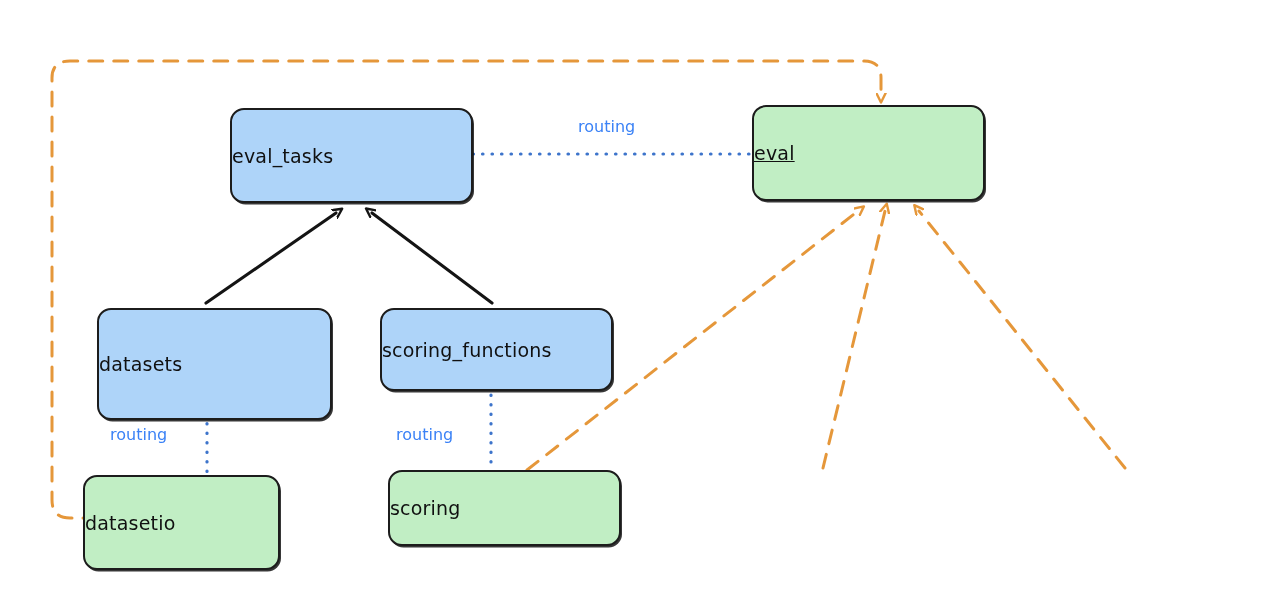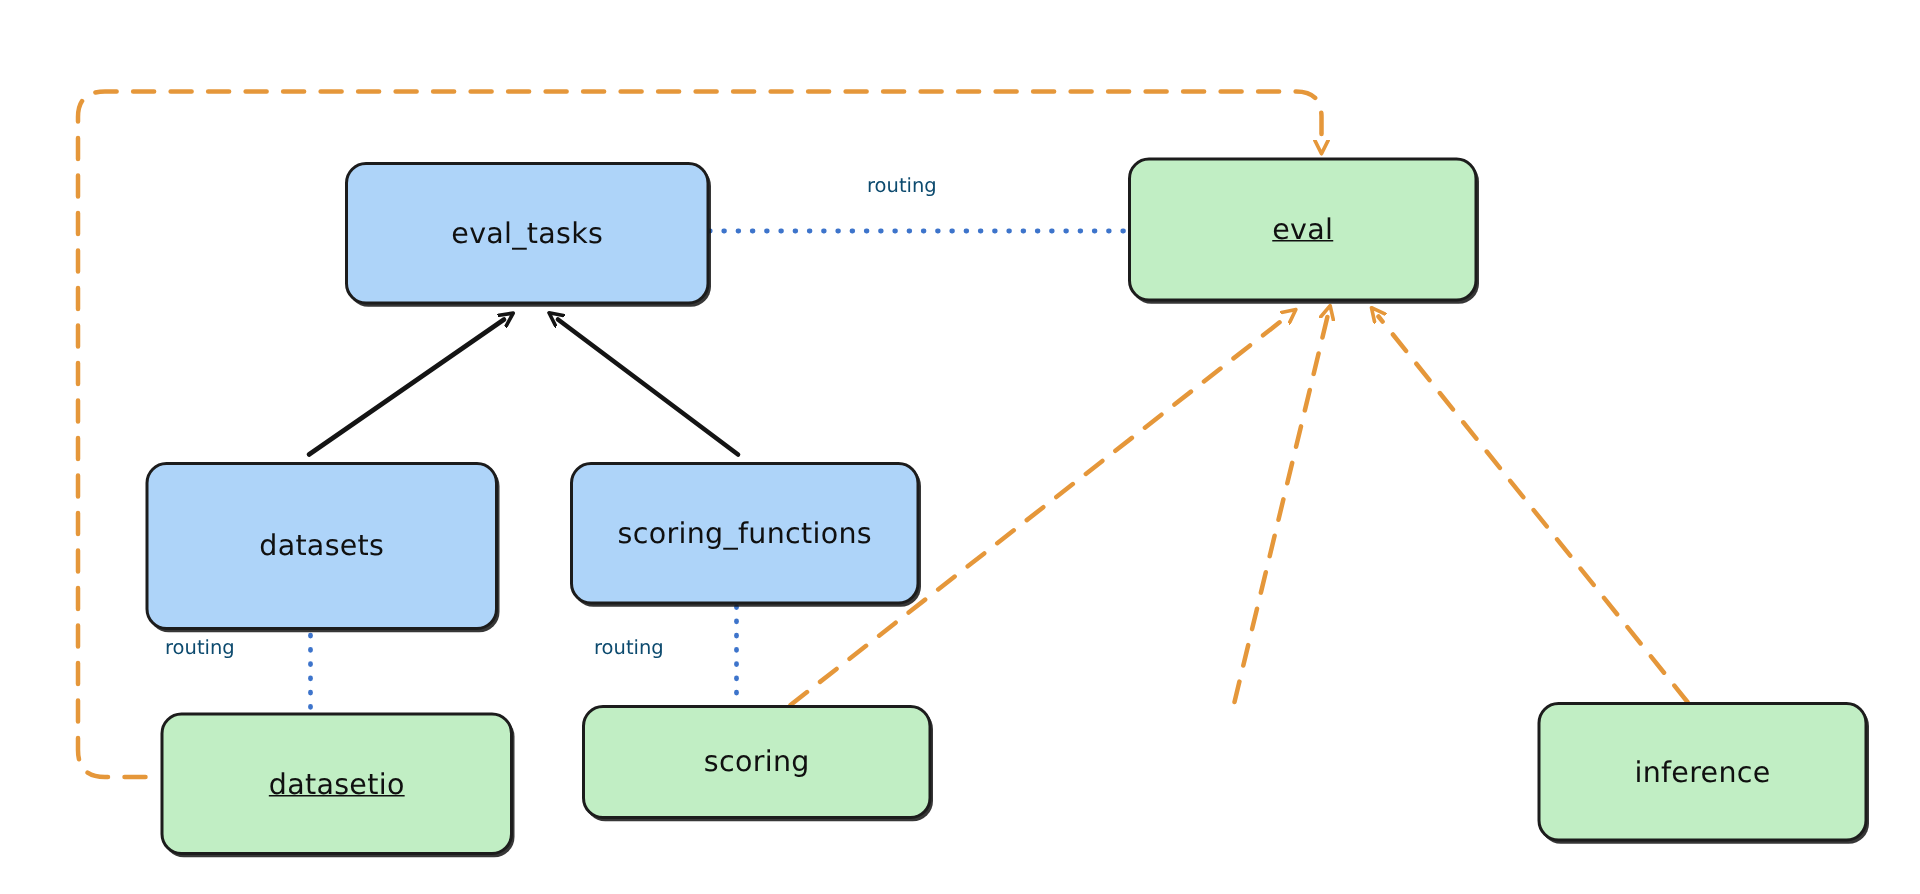--- a/index.html
+++ b/index.html
@@ -24,35 +24,34 @@
     width: 1280px;
     height: 596px;
   }
   .node {
     position: absolute;
     box-sizing: border-box;
     border: 2.6px solid #1c1c1c;
     border-radius: 14px;
     display: flex;
     align-items: center;
-    justify-content: center;
     font-family: "DejaVu Sans", sans-serif;
     font-size: 19px;
     color: #101010;
     letter-spacing: 0.2px;
     box-shadow: 1.5px 2px 0 -0.5px rgba(20,20,20,0.85);
   }
   .node.blue { background: #aed4f9; }
   .node.green { background: #c1eec4; }
   .node .label { pointer-events: none; }
   .edge-label {
     position: absolute;
     font-family: "DejaVu Sans", sans-serif;
-    font-size: 13px;
-    color: #0c4a6e;
+    font-size: 16px;
+    color: #3b82f6;
     white-space: nowrap;
   }
 </style>
 </head>
 <body>
 
 <div id="canvas">
 
   <svg class="layer" viewBox="0 0 1280 596">
     <defs>
@@ -88,36 +87,33 @@
   </div>
 
   <div class="node green" style="left:752px; top:105px; width:233px; height:96px;text-decoration:underline;">
     <span class="label">eval</span>
   </div>
 
   <div class="node blue" style="left:97px; top:308px; width:235px; height:112px;">
     <span class="label">datasets</span>
   </div>
 
-  <div class="node blue" style="left:380px; top:308px; width:233px; height:95px;">
+  <div class="node blue" style="left:380px; top:308px; width:233px; height:83px;">
     <span class="label">scoring_functions</span>
   </div>
 
-  <div class="node green" style="left:107px; top:475px; width:235px; height:95px;text-decoration:underline;">
+  <div class="node green" style="left:83px; top:475px; width:197px; height:95px;">
     <span class="label">datasetio</span>
   </div>
 
   <div class="node green" style="left:388px; top:470px; width:233px; height:76px;">
     <span class="label">scoring</span>
   </div>
 
 
-  <div class="node green" style="left:1025px; top:468px; width:220px; height:93px;">
-    <span class="label">inference</span>
-  </div>
 
   <div class="edge-label" style="left:578px; top:117px;">routing</div>
 
   <div class="edge-label" style="left:110px; top:425px;">routing</div>
 
   <div class="edge-label" style="left:396px; top:425px;">routing</div>
 
 </div>
 
 </body></html>

